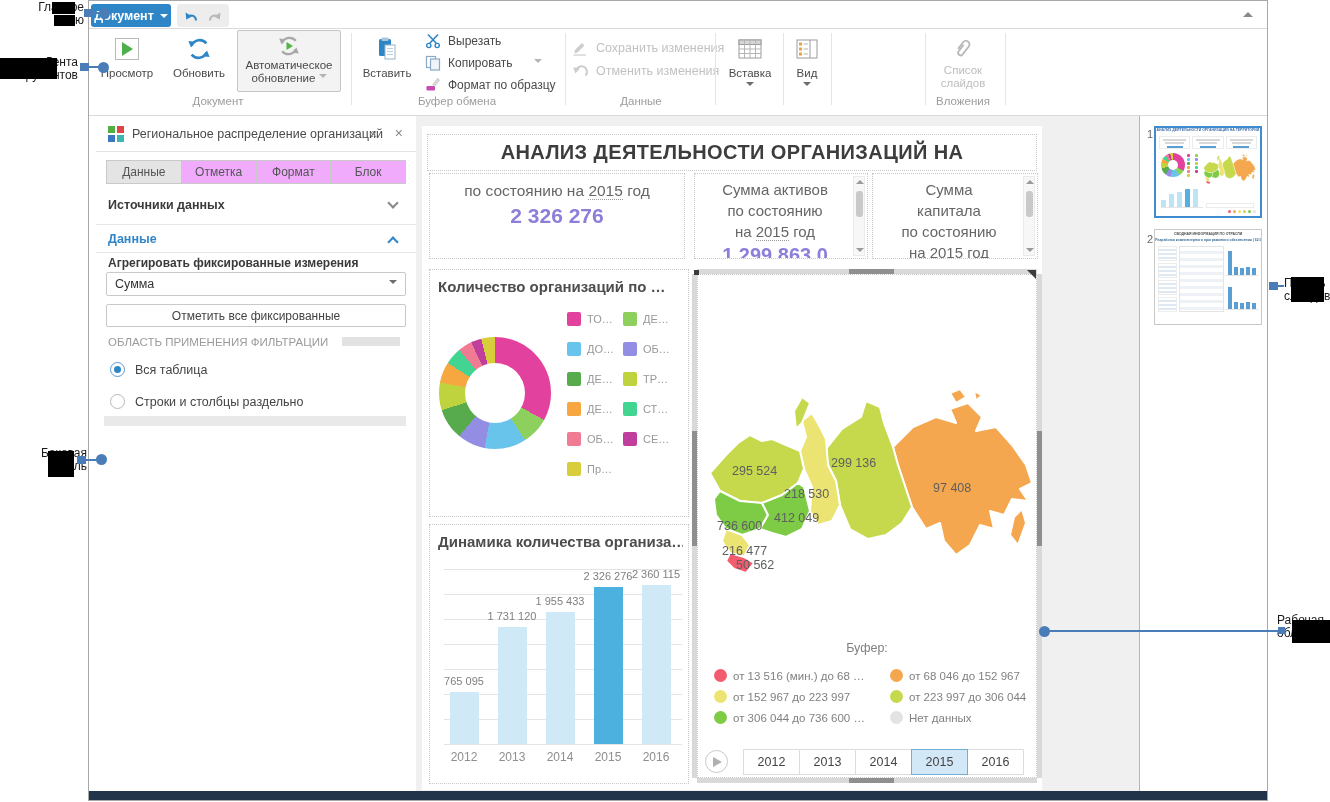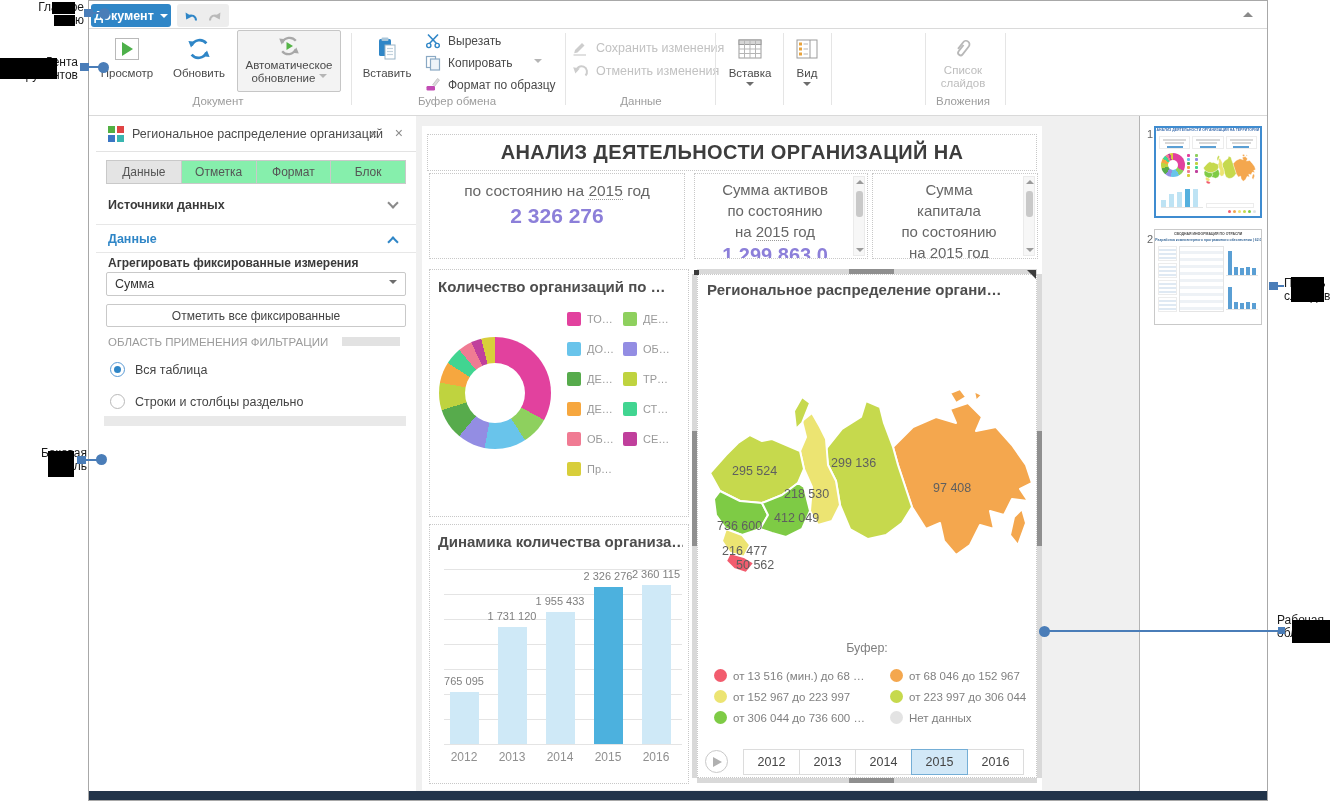--- a/index.html
+++ b/index.html
@@ -43,21 +43,21 @@
   .previcon { width:24px; height:22px; border:1px solid #b9b9b9; background:#fff; display:flex; align-items:center; justify-content:center; }
   .previcon .tri { width:0; height:0; border-left:11px solid #4db04a; border-top:7px solid transparent; border-bottom:7px solid transparent; }
 
   
   .sidebar { position:absolute; left:7px; top:115px; width:327px; bottom:9px; background:#fff; border-right:6px solid #6d28d9; font-size:12.5px; color:#4a4a4a; }
   .sb-head { position:absolute; left:0; top:0; width:100%; height:36px; border-bottom:1px solid #e3e3e3; }
   .sb-title { position:absolute; left:36px; top:11px; font-size:12.5px; color:#4a4a4a; }
   .sb-collapse { position:absolute; right:40px; top:9px; color:#8a8a8a; font-size:14px; }
   .sb-close { position:absolute; right:14px; top:9px; color:#8a8a8a; font-size:14px; }
   .sb-tabs { position:absolute; left:10px; top:44px; width:300px; height:24px; display:flex; border:1px solid #c9c9c9; }
-  .sb-tab { flex:1; display:flex; align-items:center; justify-content:center; font-size:12px; color:#555; border-right:1px solid #c9c9c9; background:#86efac; }
+  .sb-tab { flex:1; display:flex; align-items:center; justify-content:center; font-size:12px; color:#555; border-right:1px solid #c9c9c9; background:#f0abfc; }
   .sb-tab:last-child { border-right:none; }
   .sb-tab.active { background:#e4e4e4; }
   .sb-row { position:absolute; left:12px; width:295px; font-weight:bold; font-size:12.5px; color:#3a3a3a; }
   .chev { position:absolute; right:6px; top:4px; width:8px; height:8px; border-right:2px solid #8a8a8a; border-bottom:2px solid #8a8a8a; }
   .chev.down { transform:rotate(45deg); top:1px; }
   .chev.up { transform:rotate(-135deg); top:6px; }
   .chev.blue { border-color:#2f86c7; }
   .sb-div { position:absolute; left:0; width:100%; height:1px; background:#e7e7e7; }
   .sb-select { position:absolute; left:10px; top:156px; width:300px; height:24px; border:1px solid #c9c9c9; border-radius:2px; display:flex; align-items:center; padding:0 8px; font-size:12.5px; color:#333; }
   .sb-select .car { margin-left:auto; }
@@ -534,21 +534,20 @@
         <div class="selbar" style="left:270px;top:148px;width:5px;height:504px;"></div>
         <div class="selbar dark" style="left:270px;top:305px;width:5px;height:115px;"></div>
         <div class="selbar" style="left:615px;top:148px;width:5px;height:504px;"></div>
         <div class="selbar dark" style="left:615px;top:305px;width:5px;height:115px;"></div>
         <div class="selbar" style="left:275px;top:652px;width:340px;height:5px;"></div>
         <div class="selbar dark" style="left:427px;top:652px;width:45px;height:5px;"></div>
         <div class="selsq" style="left:272px;top:144px;"></div>
         <div class="selcorner" style="left:605px;top:144px;"></div>
 
         <div class="block" style="left:275px;top:148px;width:340px;height:504px;">
-          <div class="chart-title" style="top:6px;left:9px;">Региональное распределение органи…</div>
 
           <svg id="map-svg" class="abs" style="left:0;top:112px;" width="340" height="235" viewBox="0 0 340 235">
             <g stroke="#ffffff" stroke-width="2" stroke-linejoin="round">
               <polygon points="195,60 215,40 238,30 258,36 252,22 270,16 284,30 278,44 298,40 314,58 328,78 334,96 322,102 330,114 314,112 306,128 292,124 296,142 282,138 272,158 258,168 246,154 242,136 228,142 214,120 206,96 200,78" fill="#f4a74e"></polygon>
               <polygon points="316,130 324,122 328,136 320,158 312,148" fill="#f4a74e"></polygon>
               <polygon points="252,6 262,2 268,10 258,16" fill="#f4a74e"></polygon>
               <polygon points="276,4 284,8 278,14" fill="#f4a74e"></polygon>
               <polygon points="128,62 144,42 163,30 168,14 182,20 186,36 195,60 200,78 206,96 214,120 204,136 188,148 170,152 152,142 142,118 138,94 130,78" fill="#c6d94d"></polygon>
               <polygon points="102,64 108,50 104,34 114,26 122,40 128,52 130,78 138,94 142,118 134,134 120,138 112,124 114,100 106,82" fill="#ece472"></polygon>
               <polygon points="12,86 28,68 40,56 52,48 64,54 74,52 88,58 102,64 106,82 100,96 84,108 64,116 42,114 22,104" fill="#c6d94d"></polygon>

